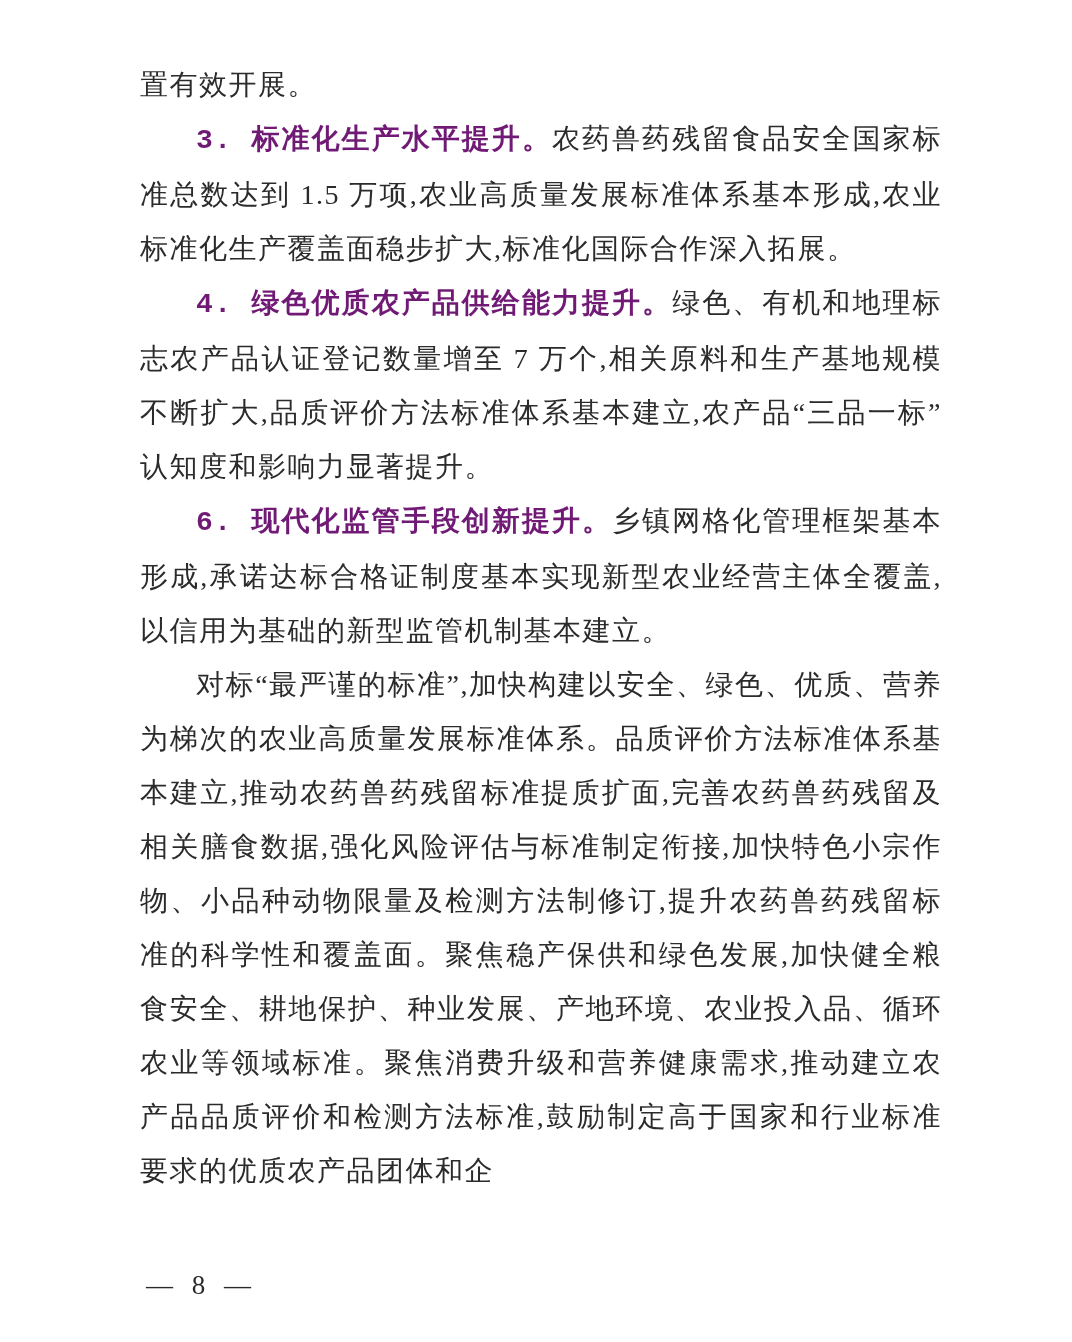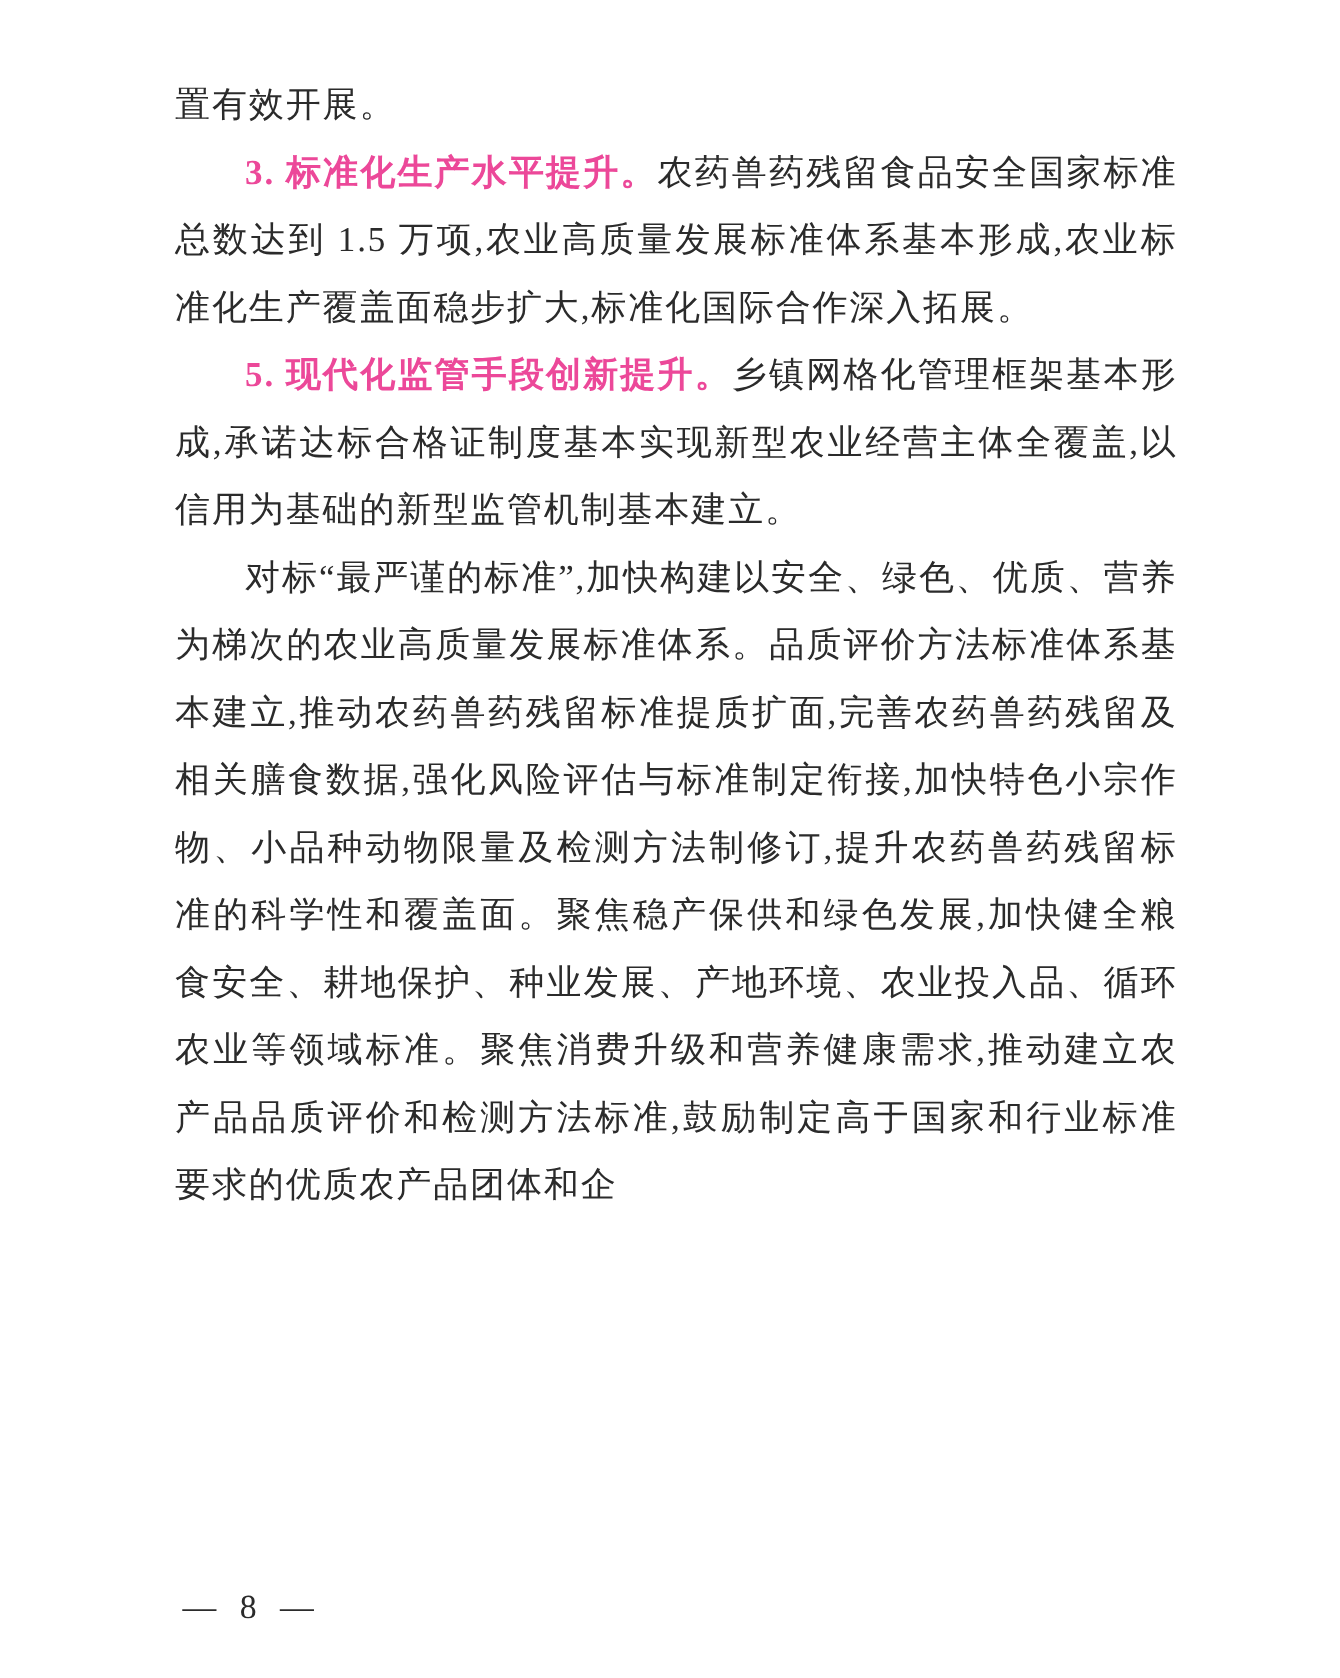--- a/index.html
+++ b/index.html
@@ -35,21 +35,22 @@
   }
   .para {
     margin: 0;
     text-indent: 2em;
   }
   .para.no-indent {
     text-indent: 0;
   }
   .lead {
     font-weight: bold;
-    color: #ec4899;
+    color: #701a75;
+    font-family: Liberation Mono, monospace;
   }
   .section-heading {
     margin: 0;
     text-indent: 2em;
     font-family: "Liberation Sans", "DejaVu Sans", sans-serif;
     font-weight: bold;
     color: #121212;
     font-size: 29px;
     line-height: 54px;
     letter-spacing: 2px;
@@ -83,23 +84,26 @@
 <main class="page">
 
   <div class="content">
 
     <p class="para no-indent">置有效开展。</p>
 
     <p class="para">
       <span class="lead">3. 标准化生产水平提升。</span><span>农药兽药残留食品安全国家标准总数达到 1.5 万项,农业高质量发展标准体系基本形成,农业标准化生产覆盖面稳步扩大,标准化国际合作深入拓展。</span>
     </p>
 
+    <p class="para">
+      <span class="lead">4. 绿色优质农产品供给能力提升。</span><span>绿色、有机和地理标志农产品认证登记数量增至 7 万个,相关原料和生产基地规模不断扩大,品质评价方法标准体系基本建立,农产品“三品一标”认知度和影响力显著提升。</span>
+    </p>
 
     <p class="para">
-      <span class="lead">5. 现代化监管手段创新提升。</span><span>乡镇网格化管理框架基本形成,承诺达标合格证制度基本实现新型农业经营主体全覆盖,以信用为基础的新型监管机制基本建立。</span>
+      <span class="lead">6. 现代化监管手段创新提升。</span><span>乡镇网格化管理框架基本形成,承诺达标合格证制度基本实现新型农业经营主体全覆盖,以信用为基础的新型监管机制基本建立。</span>
     </p>
 
 
 
     <p class="para">对标“最严谨的标准”,加快构建以安全、绿色、优质、营养为梯次的农业高质量发展标准体系。品质评价方法标准体系基本建立,推动农药兽药残留标准提质扩面,完善农药兽药残留及相关膳食数据,强化风险评估与标准制定衔接,加快特色小宗作物、小品种动物限量及检测方法制修订,提升农药兽药残留标准的科学性和覆盖面。聚焦稳产保供和绿色发展,加快健全粮食安全、耕地保护、种业发展、产地环境、农业投入品、循环农业等领域标准。聚焦消费升级和营养健康需求,推动建立农产品品质评价和检测方法标准,鼓励制定高于国家和行业标准要求的优质农产品团体和企</p>
 
   </div>
 
   <div class="footer">— 8 —</div>
 

